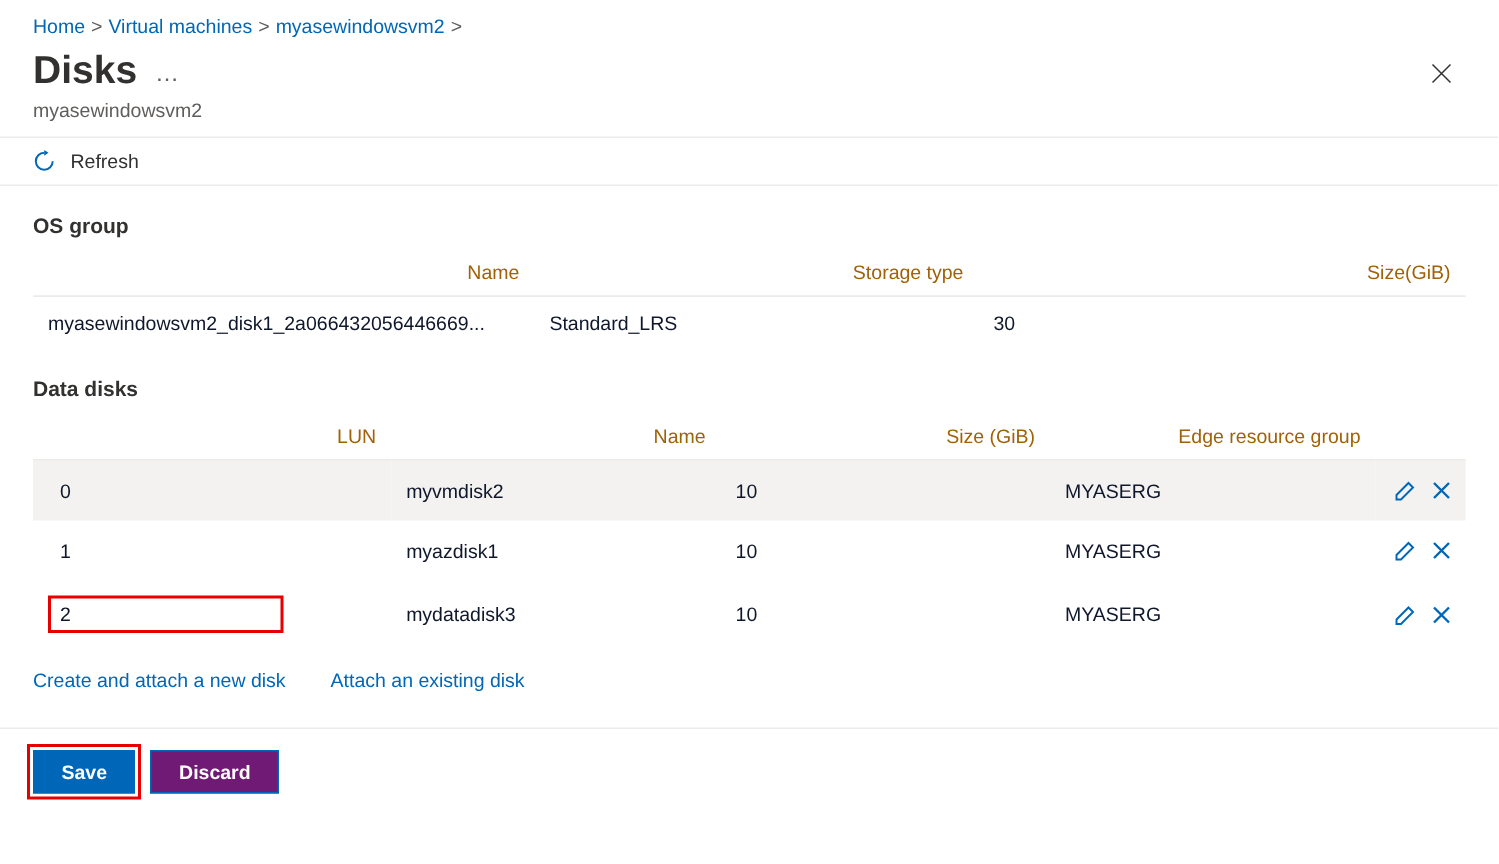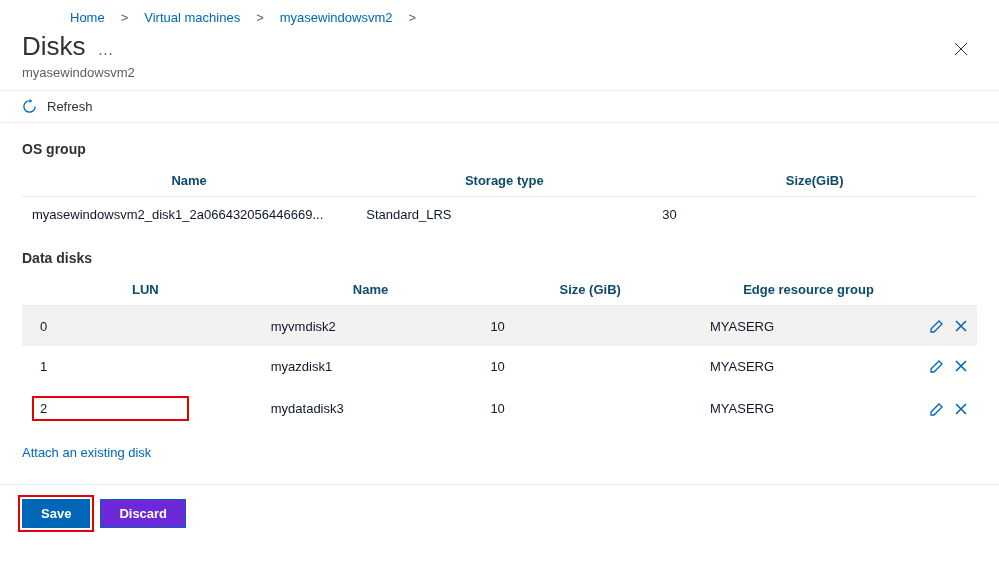--- a/index.html
+++ b/index.html
@@ -8,35 +8,34 @@
     font-family: "Segoe UI", -apple-system, sans-serif;
     font-size: 13px;
     color: #323130;
     background: #fff;
     width: 999px;
   }
   .container { padding: 0; }
   .breadcrumb {
     display: flex;
     align-items: flex-start;
-    gap: 16px;
+    gap: 4px;
     padding: 10px 20px 4px 22px;
     font-size: 13px;
-    margin-left: 48px;
   }
   .breadcrumb a { color: #0067b8; text-decoration: none; cursor: pointer; }
   .breadcrumb .sep { color: #605e5c; }
   .header-row {
     display: flex;
     align-items: flex-start;
     padding: 2px 22px 0 22px;
   }
   .title {
     font-size: 26px;
-    font-weight: 400;
+    font-weight: 700;
     margin: 0;
     color: #323130;
   }
   .title-ellipsis { color: #605e5c; margin-left: 12px; font-size: 16px; position: relative; top: 10px;}
   .close-x {
     margin-left: auto;
     font-size: 16px;
     color: #323130;
     cursor: pointer;
     padding: 4px 8px;
@@ -52,24 +51,24 @@
     gap: 10px;
   }
   .refresh-icon { color: #0067b8; display: inline-flex; }
   .toolbar-label { color: #323130; }
   .section {
     padding: 18px 22px 0 22px;
   }
   .section-title { font-weight: 600; font-size: 14px; margin-bottom: 8px; }
   table { width: 100%; border-collapse: collapse; }
   th {
-    text-align: center;
-    font-weight: 700;
-    font-size: 13px;
-    color: #0c4a6e;
+    text-align: right;
+    font-weight: 400;
+    font-size: 13px;
+    color: #a16207;
     padding: 8px 10px;
     border-bottom: 1px solid #edebe9;
   }
   td {
     padding: 10px 10px;
     font-size: 13px;
     color: #0f172a;
   }
   .os-table th:first-child { padding-left: 10px; }
   .data-table th:first-child, .data-table td:first-child { padding-left: 18px; }
@@ -102,21 +101,21 @@
   }
   .btn {
     font-size: 13px;
     padding: 6px 18px;
     border: 1px solid #0067b8;
     background: #0067b8;
     color: #fff;
     cursor: pointer;
     font-weight: 600;
   }
-  .btn.secondary { background: #6d28d9; }
+  .btn.secondary { background: #701a75; }
   .btn-highlight {
     outline: 2.5px solid #e60000;
     outline-offset: 2px;
   }
 </style>
 </head>
 <body>
 
 <div class="container">
 
@@ -235,20 +234,21 @@
                   <path d="M3 3 L13 13 M13 3 L3 13" stroke="#0067b8" stroke-width="1.6"></path>
                 </svg>
               </span>
           </td>
         </tr>
       </tbody>
     </table>
   </div>
 
   <div class="links-row">
+    <a>Create and attach a new disk</a>
     <a>Attach an existing disk</a>
   </div>
 
   <div class="footer">
     <button class="btn btn-highlight">Save</button>
     <button class="btn secondary">Discard</button>
   </div>
 
 </div>
 

